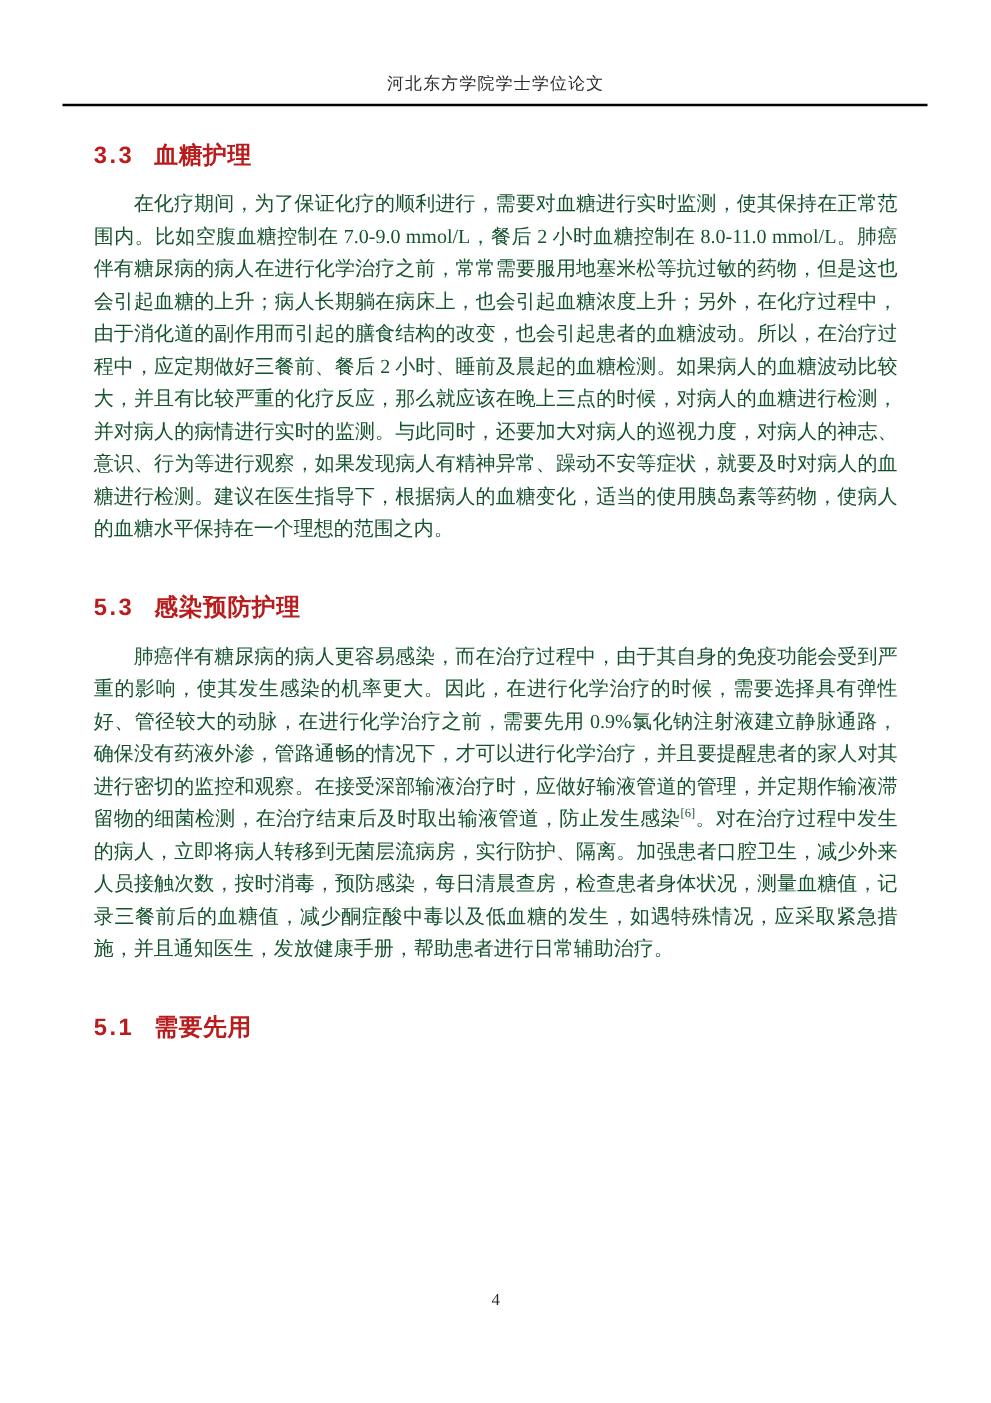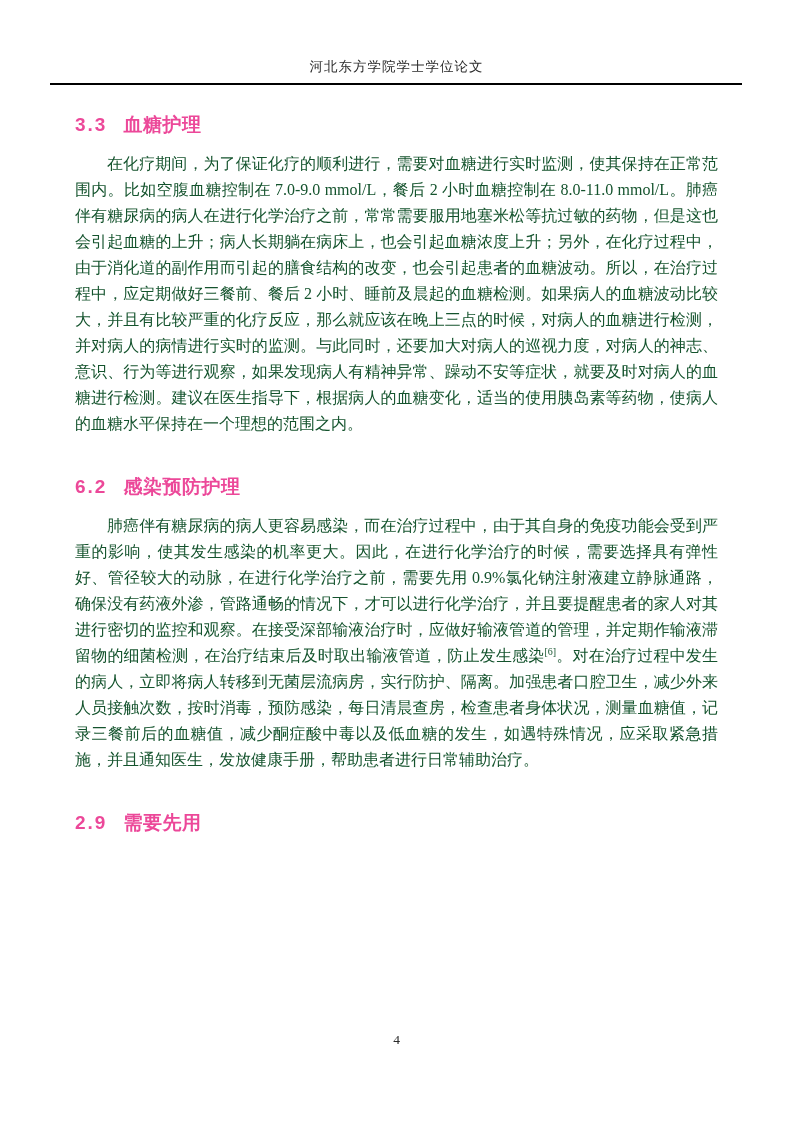--- a/index.html
+++ b/index.html
@@ -37,21 +37,21 @@
     position: absolute;
     top: 86px;
     left: 75px;
     right: 75px;
   }
   h2.section-heading {
     font-family: "Liberation Sans", "DejaVu Sans", sans-serif;
     font-weight: bold;
     font-size: 19px;
     line-height: 24px;
-    color: #ec4899;
+    color: #b91c1c;
     margin: 38px 0 14px 0;
     letter-spacing: 0.5px;
   }
   h2.section-heading:first-of-type { margin-top: 27px; }
   h2.section-heading .sec-num {
     margin-right: 16px;
     letter-spacing: 2px;
   }
   p.body-text {
     font-size: 16px;
@@ -86,25 +86,25 @@
   <div class="header-rule"></div>
 
   <div class="content">
 
     <h2 class="section-heading">
       <span class="sec-num">3.3</span><span class="sec-title">血糖护理</span>
     </h2>
     <p class="body-text">在化疗期间，为了保证化疗的顺利进行，需要对血糖进行实时监测，使其保持在正常范围内。比如空腹血糖控制在 7.0-9.0 mmol/L，餐后 2 小时血糖控制在 8.0-11.0 mmol/L。肺癌伴有糖尿病的病人在进行化学治疗之前，常常需要服用地塞米松等抗过敏的药物，但是这也会引起血糖的上升；病人长期躺在病床上，也会引起血糖浓度上升；另外，在化疗过程中，由于消化道的副作用而引起的膳食结构的改变，也会引起患者的血糖波动。所以，在治疗过程中，应定期做好三餐前、餐后 2 小时、睡前及晨起的血糖检测。如果病人的血糖波动比较大，并且有比较严重的化疗反应，那么就应该在晚上三点的时候，对病人的血糖进行检测，并对病人的病情进行实时的监测。与此同时，还要加大对病人的巡视力度，对病人的神志、意识、行为等进行观察，如果发现病人有精神异常、躁动不安等症状，就要及时对病人的血糖进行检测。建议在医生指导下，根据病人的血糖变化，适当的使用胰岛素等药物，使病人的血糖水平保持在一个理想的范围之内。</p>
 
     <h2 class="section-heading">
-      <span class="sec-num">6.2</span><span class="sec-title">感染预防护理</span>
+      <span class="sec-num">5.3</span><span class="sec-title">感染预防护理</span>
     </h2>
     <p class="body-text"><span>肺癌伴有糖尿病的病人更容易感染，而在治疗过程中，由于其自身的免疫功能会受到严重的影响，使其发生感染的机率更大。因此，在进行化学治疗的时候，需要选择具有弹性好、管径较大的动脉，在进行化学治疗之前，需要先用 0.9%氯化钠注射液建立静脉通路，确保没有药液外渗，管路通畅的情况下，才可以进行化学治疗，并且要提醒患者的家人对其进行密切的监控和观察。在接受深部输液治疗时，应做好输液管道的管理，并定期作输液滞留物的细菌检测，在治疗结束后及时取出输液管道，防止发生感染</span><sup class="cite">[6]</sup><span>。对在治疗过程中发生的病人，立即将病人转移到无菌层流病房，实行防护、隔离。加强患者口腔卫生，减少外来人员接触次数，按时消毒，预防感染，每日清晨查房，检查患者身体状况，测量血糖值，记录三餐前后的血糖值，减少酮症酸中毒以及低血糖的发生，如遇特殊情况，应采取紧急措施，并且通知医生，发放健康手册，帮助患者进行日常辅助治疗。</span></p>
 
     <h2 class="section-heading">
-      <span class="sec-num">2.9</span><span class="sec-title">需要先用</span>
+      <span class="sec-num">5.1</span><span class="sec-title">需要先用</span>
     </h2>
 
   </div>
 
   <div class="page-number">4</div>
 
 </div>
 
 </body></html>

